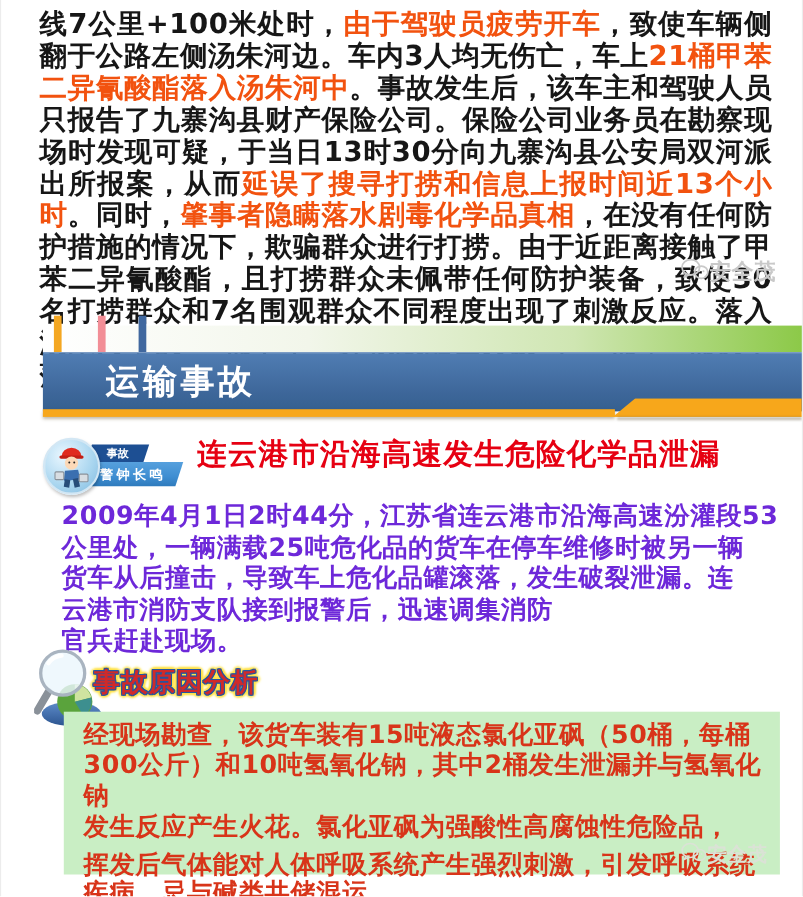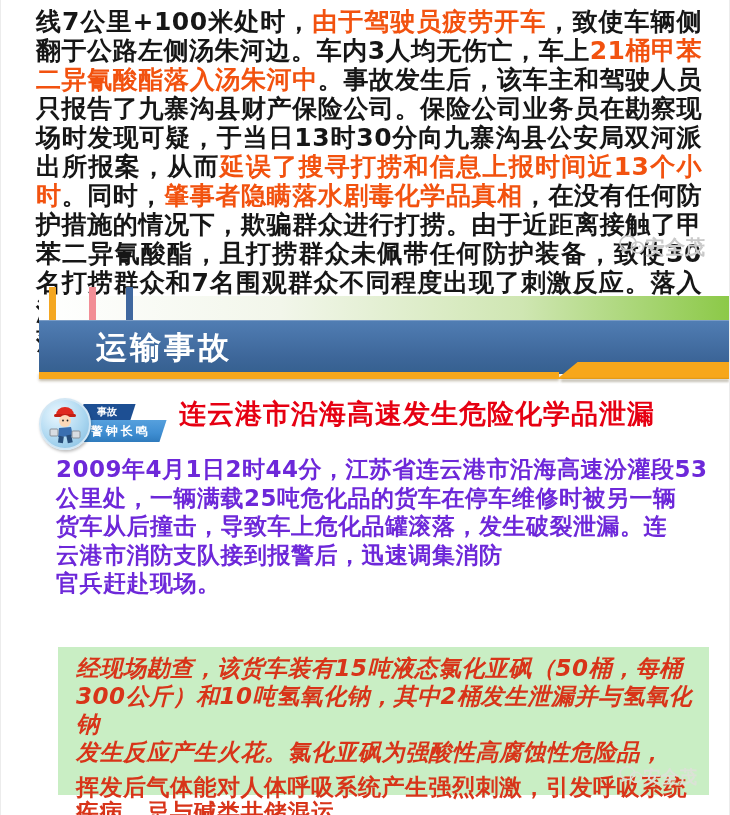--- a/index.html
+++ b/index.html
@@ -94,21 +94,21 @@
   }
   
   .green-box{
     position:absolute;left:57px;top:647px;width:651px;height:148px;
     background:#c9eec4;box-sizing:border-box;padding:7px 14px 0 18px;
   }
   .green-box p{
     margin:0;font-size:23px;font-weight:700;color:#d83419;
     white-space:pre-line;letter-spacing:.5px;
   }
-  .green-p1{line-height:28px;font-style:italic;}
+  .green-p1{line-height:28px;}
   .green-p2{line-height:25px;margin-top:9px !important;}
 </style>
 </head>
 <body>
 
 <div class="page">
 
   <p class="top-article"><span>线7公里+100米处时，</span><span class="hl">由于驾驶员疲劳开车</span><span>，致使车辆侧翻于公路左侧汤朱河边。车内3人均无伤亡，车上</span><span class="hl">21桶甲苯二异氰酸酯落入汤朱河中</span><span>。事故发生后，该车主和驾驶人员只报告了九寨沟县财产保险公司。保险公司业务员在勘察现场时发现可疑，于当日13时30分向九寨沟县公安局双河派出所报案，从而</span><span class="hl">延误了搜寻打捞和信息上报时间近13个小时</span><span>。同时，</span><span class="hl">肇事者隐瞒落水剧毒化学品真相</span><span>，在没有任何防护措施的情况下，欺骗群众进行打捞。由于近距离接触了甲苯二异氰酸酯，且打捞群众未佩带任何防护装备，致使30名打捞群众和7名围观群众不同程度出现了刺激反应。落入汤朱河中的21桶甲苯二异氰酸酯已打捞出20桶，1桶仍下落不明。</span></p>
 
   <div class="wm wm1">
@@ -157,20 +157,38 @@
     </div>
     <h1 class="case-title">连云港市沿海高速发生危险化学品泄漏</h1>
   </div>
 
   <p class="case-body">2009年4月1日2时44分，江苏省连云港市沿海高速汾灌段53
 公里处，一辆满载25吨危化品的货车在停车维修时被另一辆
 货车从后撞击，导致车上危化品罐滚落，发生破裂泄漏。连
 云港市消防支队接到报警后，迅速调集消防
 官兵赶赴现场。</p>
 
+  <div class="analysis-row">
+    <svg width="64" height="74" viewBox="0 0 64 74">
+      <defs>
+        <linearGradient id="baseGrad" x1="0" y1="0" x2="0" y2="1">
+          <stop offset="0" stop-color="#5e8ccb"></stop>
+            <stop offset="1" stop-color="#2c5590"></stop>
+        </linearGradient>
+      </defs>
+      <ellipse cx="34" cy="61" rx="27" ry="11" fill="url(#baseGrad)"></ellipse>
+      <circle cx="37" cy="50" r="16" fill="#5aa33c"></circle>
+      <path d="M37 50 L37 34 A16 16 0 0 1 52 46 Z" fill="#cfe3a0"></path>
+      <path d="M37 50 L52 46 A16 16 0 0 1 45 63 Z" fill="#3d8f8f"></path>
+      <line x1="13" y1="41" x2="3" y2="58" stroke="#8a9199" stroke-width="7" stroke-linecap="round"></line>
+      <circle cx="26" cy="24" r="20" fill="rgba(236,246,252,0.82)" stroke="#a9b4c0" stroke-width="3"></circle>
+      <path d="M13 15 a16 16 0 0 1 12 -7" fill="none" stroke="#ffffff" stroke-width="4" stroke-linecap="round" opacity=".9"></path>
+    </svg>
+    <h2 class="analysis-title">事故原因分析</h2>
+  </div>
 
   <div class="green-box">
     <p class="green-p1">经现场勘查，该货车装有15吨液态氯化亚砜（50桶，每桶
 300公斤）和10吨氢氧化钠，其中2桶发生泄漏并与氢氧化钠
 发生反应产生火花。氯化亚砜为强酸性高腐蚀性危险品，</p>
     <p class="green-p2">挥发后气体能对人体呼吸系统产生强烈刺激，引发呼吸系统
 疾病，忌与碱类共储混运。</p>
     <div class="wm wm2">
       <svg width="24" height="20" viewBox="0 0 26 22">
         <ellipse cx="9" cy="9" rx="8" ry="7" fill="none" stroke="#dbe2d6" stroke-width="1.6"></ellipse>

